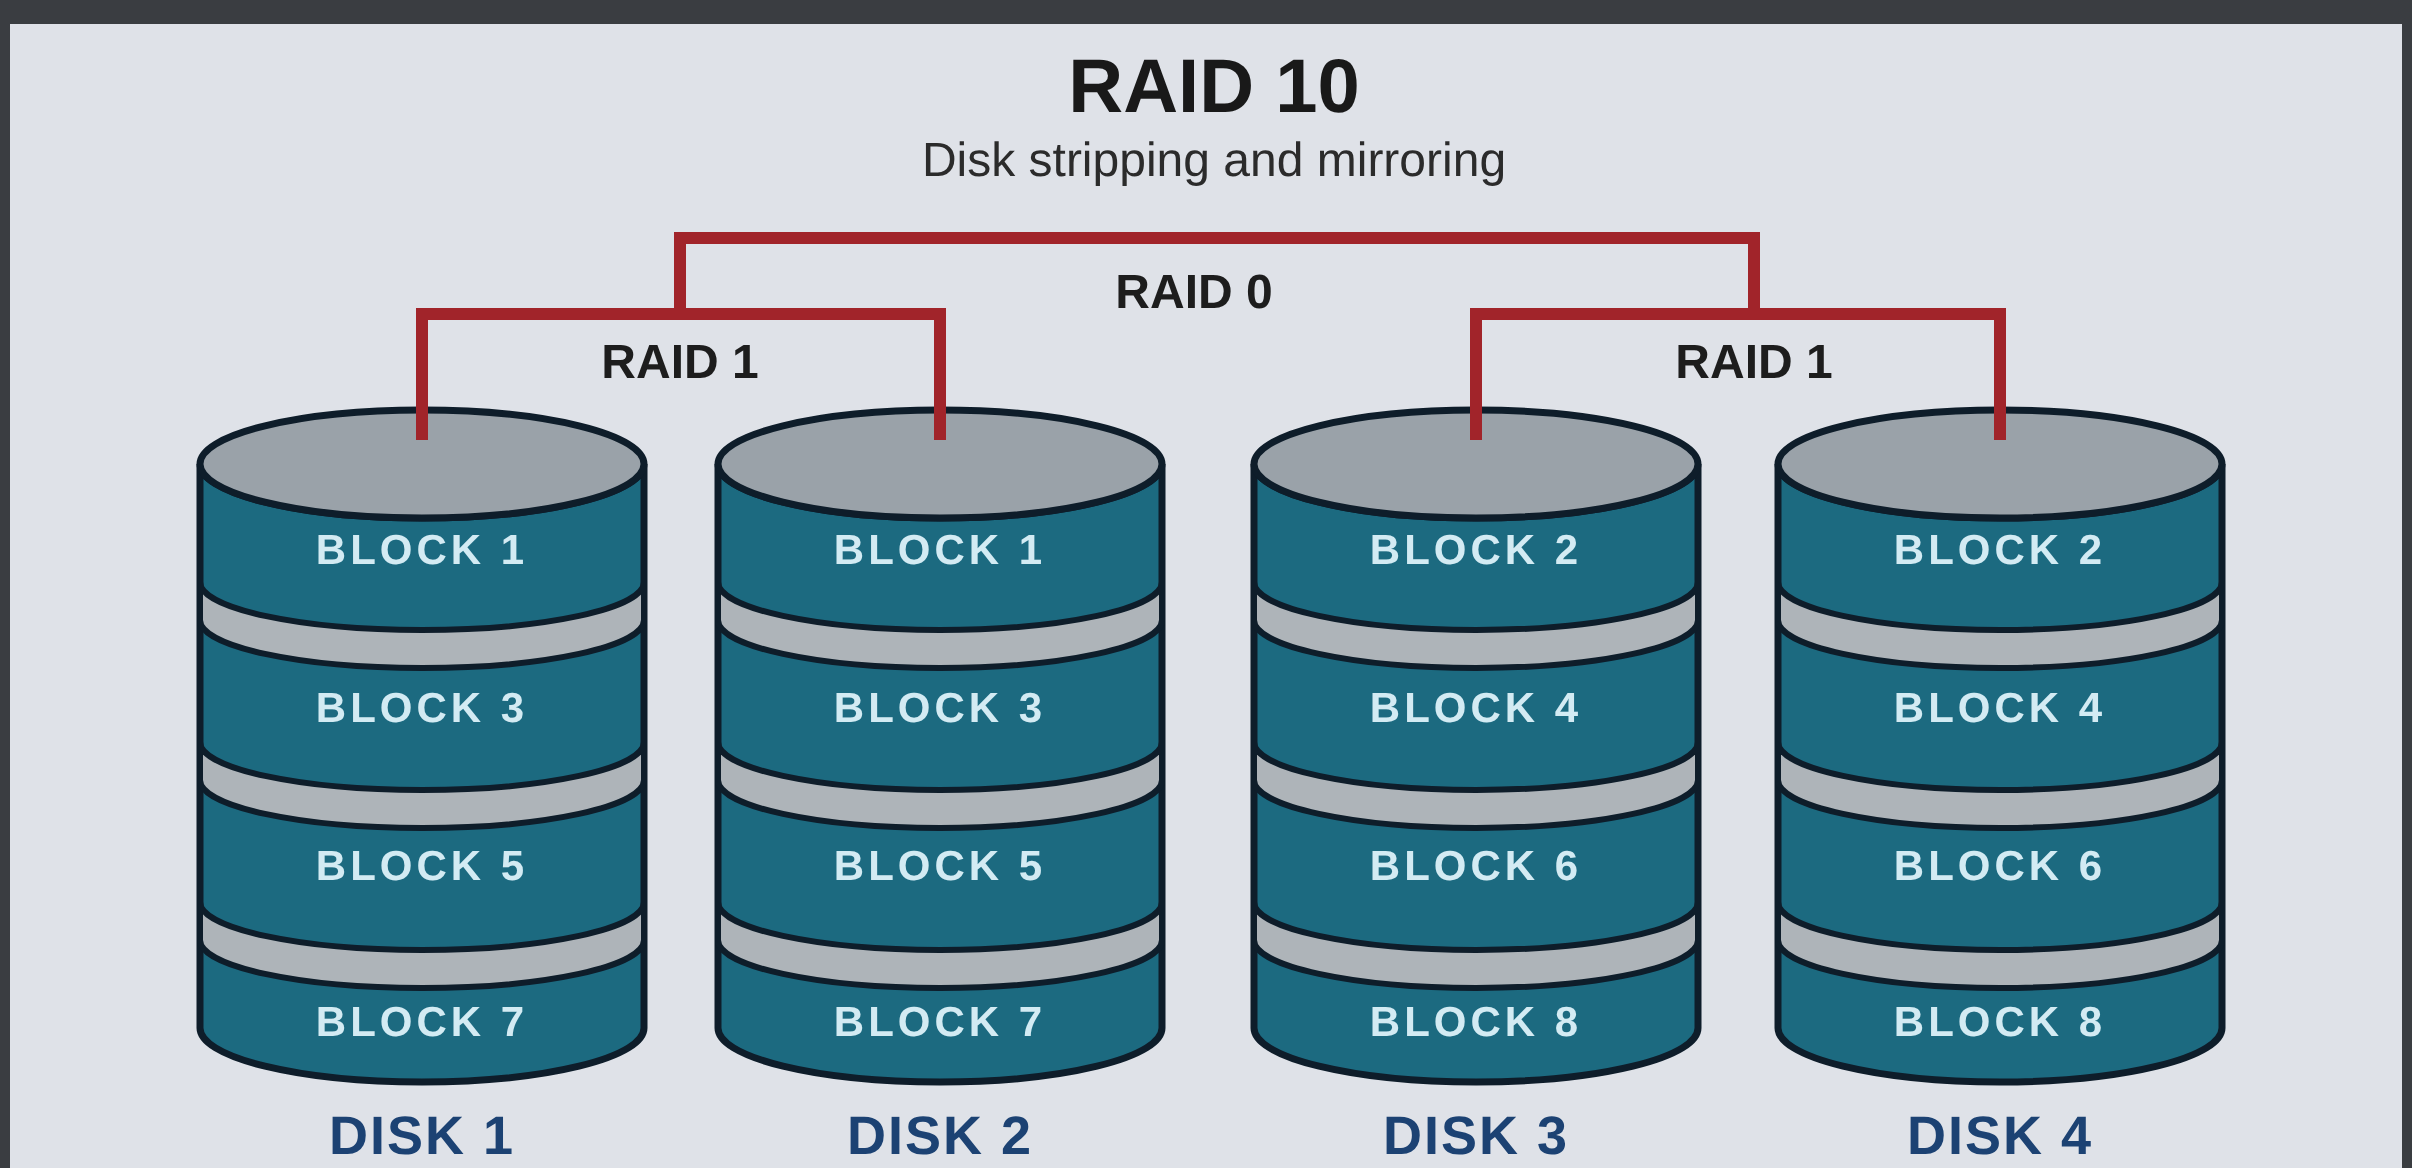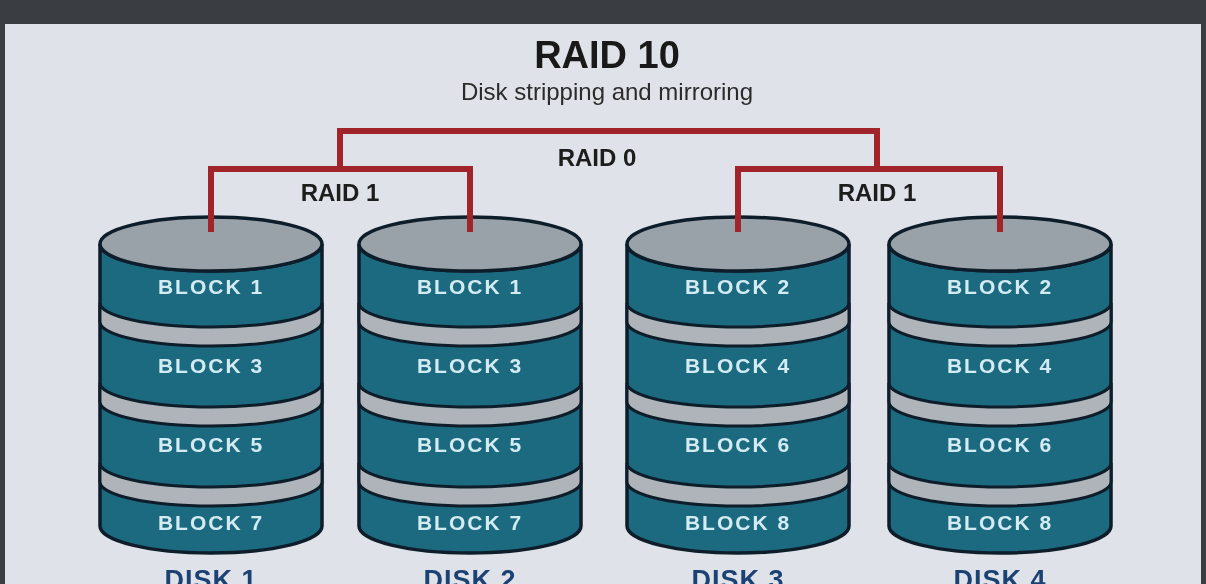--- a/index.html
+++ b/index.html
@@ -1,21 +1,21 @@
 <!DOCTYPE html>
 <html><head>
 <meta charset="utf-8">
 <style>
   html,body{margin:0;padding:0;}
   body{
     width:1206px;height:584px;overflow:hidden;
     background:#3a3d41;
     font-family:"Liberation Sans","DejaVu Sans",sans-serif;
   }
-  .stage{position:absolute;left:0;top:16px;width:1206px;height:412px;}
+  .stage{position:absolute;left:0;top:4px;width:1206px;height:412px;}
   svg{display:block;}
   .title-text{font-size:38px;font-weight:700;fill:#191919;}
   .subtitle-text{font-size:24px;font-weight:400;fill:#2b2b2b;}
   .raid-label{font-size:24px;font-weight:700;fill:#1d1d1d;}
   .block-text{font-size:21px;font-weight:700;fill:#d3ebf3;letter-spacing:2px;}
   .disk-label{font-size:27px;font-weight:700;fill:#1c4273;letter-spacing:1px;}
   .mid{text-anchor:middle;}
   .disk-body{fill:#1c6a80;stroke:#0e1d2a;stroke-width:3.5;}
   .disk-top{fill:#9aa2a9;stroke:#0e1d2a;stroke-width:3.5;}
   .disk-rim{fill:#aeb4b9;stroke:#0e1d2a;stroke-width:3;}

